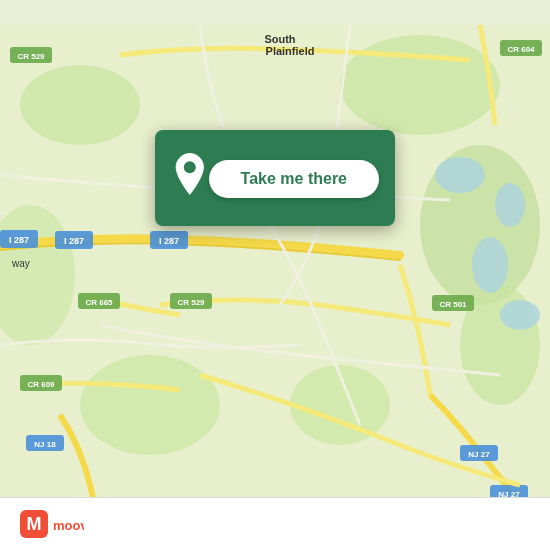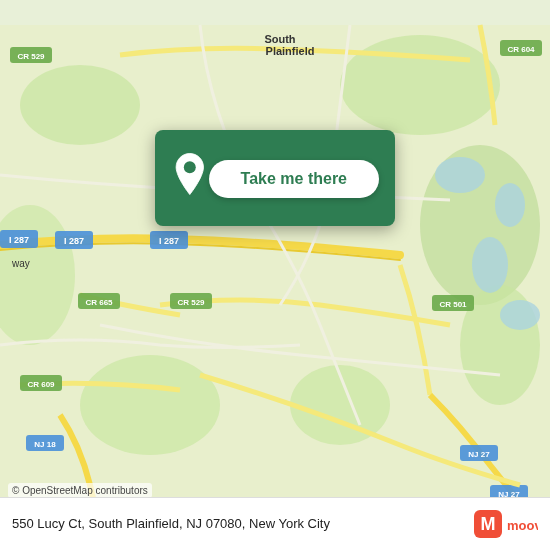--- a/index.html
+++ b/index.html
@@ -184,26 +184,22 @@
 
   <div id="location-card">
 
     <svg id="pin-icon" viewBox="0 0 44 52" xmlns="http://www.w3.org/2000/svg">
       <path d="M22 2C13.16 2 6 9.16 6 18C6 30 22 50 22 50C22 50 38 30 38 18C38 9.16 30.84 2 22 2Z" fill="white" stroke="white" stroke-width="1"></path>
       <circle cx="22" cy="18" r="7" fill="#2e7d52"></circle>
     </svg>
     <button id="take-me-there-btn">Take me there</button>
   </div>
 
-  <div id="osm-credit">
-    <span>© OpenStreetMap contributors</span>
-  </div>
 
   <div id="bottom-bar">
-    <span id="address-text">550 Lucy Ct, South Plainfield, NJ 07080, New York City</span>
 
     <div id="moovit-logo">
       <svg id="moovit-logo-img" viewBox="0 0 64 32" xmlns="http://www.w3.org/2000/svg">
 
         <rect x="0" y="2" width="28" height="28" rx="6" fill="#f04e37"></rect>
 
         <text x="14" y="22" text-anchor="middle" fill="white" font-size="18" font-weight="bold">M</text>
 
         <text x="33" y="22" fill="#f04e37" font-size="13" font-weight="bold">moovit</text>
       </svg>

